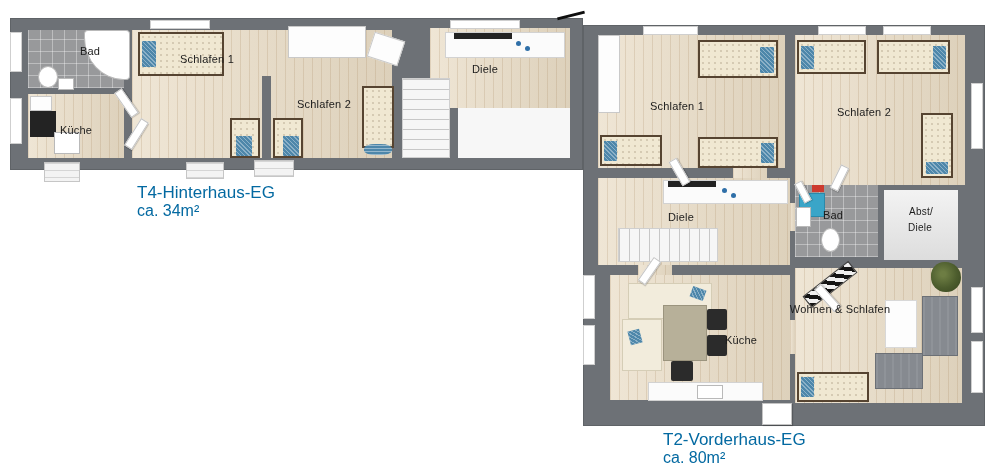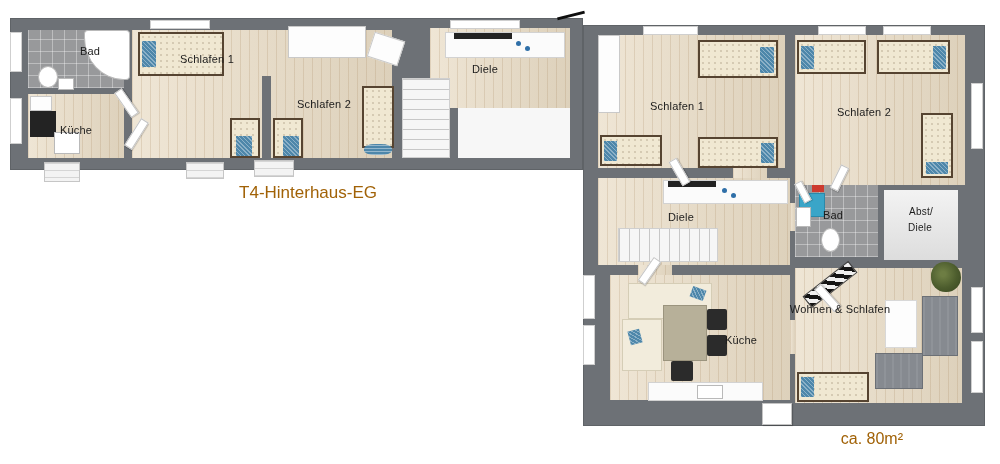--- a/index.html
+++ b/index.html
@@ -13,21 +13,21 @@
         linear-gradient(90deg, rgba(255,255,255,.28), rgba(0,0,0,.05));}
   .tile{position:absolute;background-color:#98999b;
         background-image:repeating-linear-gradient(0deg, rgba(255,255,255,.35) 0 1px, transparent 1px 12px),
         repeating-linear-gradient(90deg, rgba(255,255,255,.35) 0 1px, transparent 1px 12px);}
   .lightfloor{position:absolute;background:#e6e6e6;
         background-image:linear-gradient(180deg, rgba(255,255,255,.5), rgba(0,0,0,.04));}
   .whitefloor{position:absolute;background:#f7f7f7;}
   .lbl{position:absolute;transform:translate(-50%,-50%);font-size:11px;color:#1c1c1c;
        white-space:nowrap;letter-spacing:.2px;}
   .lbl-sm{font-size:10px;}
-  .title-block{position:absolute;width:240px;text-align:right;color:#a16207;}
+  .title-block{position:absolute;width:240px;text-align:left;color:#0369a1;}
   .title-line{font-size:17px;line-height:19px;}
   .area-line{font-size:16px;line-height:18px;}
   .bed{position:absolute;background:#f0e8d2;border:2px solid #564431;
        background-image:radial-gradient(rgba(90,70,40,.18) 1px, transparent 1.4px);
        background-size:6px 6px;box-sizing:border-box;}
   .pillow{position:absolute;background:#4e87aa;background-image:repeating-linear-gradient(45deg, rgba(255,255,255,.35) 0 1px, transparent 1px 3px);}
   .rug{position:absolute;background:#4e87aa;border-radius:40%;
        background-image:repeating-linear-gradient(0deg, rgba(255,255,255,.4) 0 1px, transparent 1px 3px);}
   .wardrobe{position:absolute;background:#fdfdfd;border:1px solid #c9c9c9;box-sizing:border-box;}
   .window{position:absolute;background:#ffffff;border:1px solid #cfcfcf;box-sizing:border-box;}
@@ -214,18 +214,20 @@
     <div class="lbl" style="left:98px;top:192px;">Diele</div>
     <div class="lbl" style="left:250px;top:190px;">Bad</div>
     <div class="lbl lbl-sm" style="left:338px;top:186px;">Abst/</div>
     <div class="lbl lbl-sm" style="left:337px;top:202px;">Diele</div>
     <div class="lbl" style="left:158px;top:315px;">Küche</div>
     <div class="lbl" style="left:257px;top:284px;">Wohnen &amp; Schlafen</div>
   </div>
 
   <div class="title-block" style="left:137px;top:183px;">
     <div class="title-line">T4-Hinterhaus-EG</div>
+    <div class="area-line">ca. 34m²</div>
   </div>
   <div class="title-block" style="left:663px;top:430px;">
+    <div class="title-line">T2-Vorderhaus-EG</div>
     <div class="area-line">ca. 80m²</div>
   </div>
 
 </div>
 
 </body></html>

